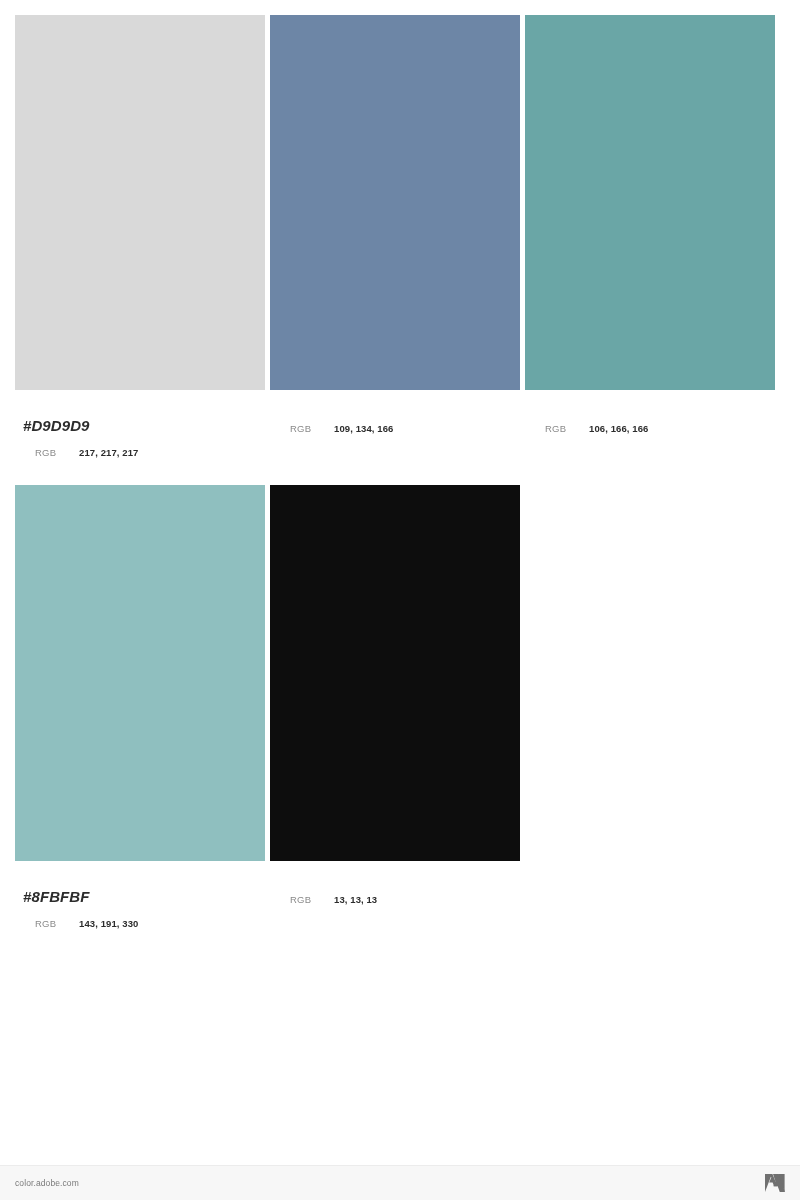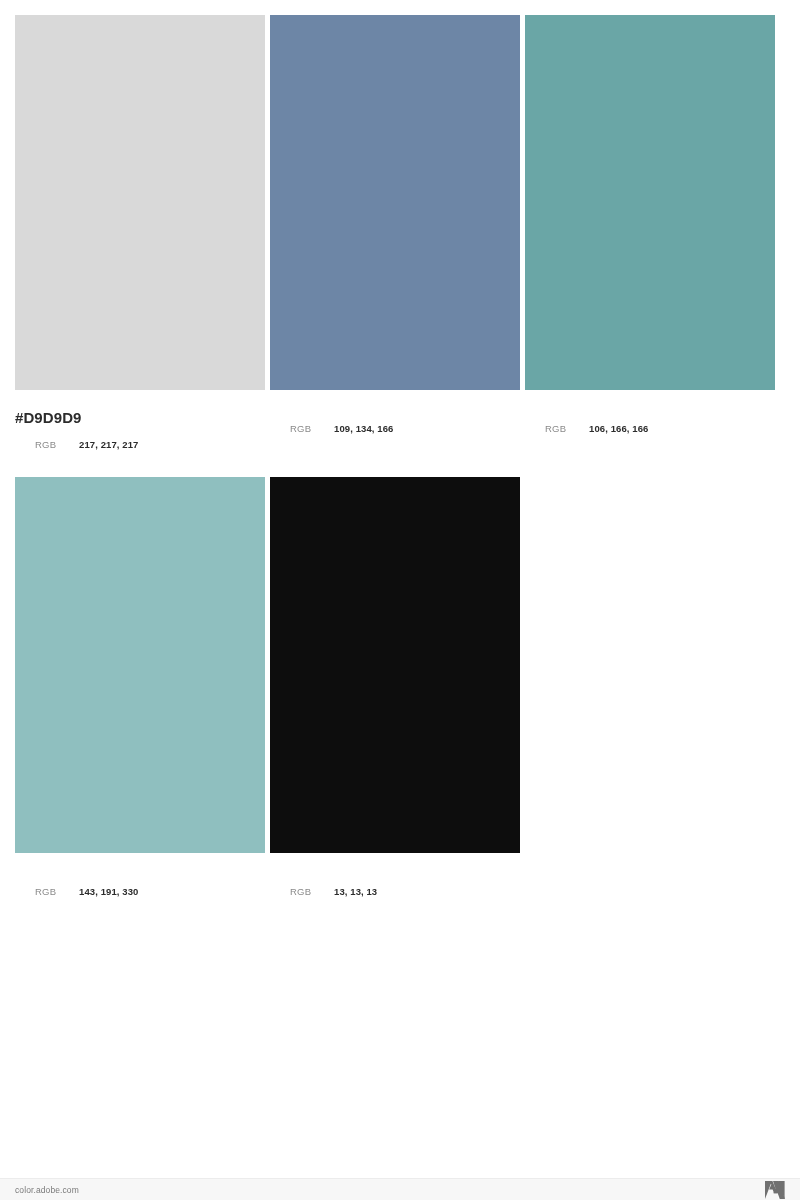--- a/index.html
+++ b/index.html
@@ -59,21 +59,22 @@
   .swatch-info {
     padding-top: 20px;
   }
 
   .hex-label {
     font-size: 15px;
     font-weight: bold;
     color: #2c2c2c;
     letter-spacing: 0.1px;
     line-height: 16px;
-    margin: 0;
+    margin: 8px;
+    font-style: italic;
   }
 
   .rgb-line {
     margin-top: 13px;
     display: flex;
     flex-direction: row;
     align-items: baseline;
     line-height: 12px;
     padding-left: 20px;
   }
@@ -92,21 +93,21 @@
     font-weight: bold;
     color: #2c2c2c;
     letter-spacing: 0.1px;
   }
 
   .footer {
     position: absolute;
     left: 0;
     bottom: 0;
     width: 800px;
-    height: 22px;
+    height: 35px;
     background: #f7f7f7;
     border-top: 1px solid #ececec;
     box-sizing: border-box;
   }
 
   .footer-url {
     position: absolute;
     left: 15px;
     top: 50%;
     transform: translateY(-50%);
@@ -170,20 +171,21 @@
         </div>
       </div>
 
     </div>
 
     <div class="swatch-row row-two">
 
       <div class="swatch-cell">
         <div class="swatch-chip" style="background:#8FBFBF"></div>
         <div class="swatch-info">
+          <div class="hex-label">#8FBFBF</div>
           <div class="rgb-line">
             <span class="rgb-key">RGB</span>
             <span class="rgb-value">143, 191, 330</span>
           </div>
         </div>
       </div>
 
       <div class="swatch-cell">
         <div class="swatch-chip" style="background:#0D0D0D"></div>
         <div class="swatch-info">

